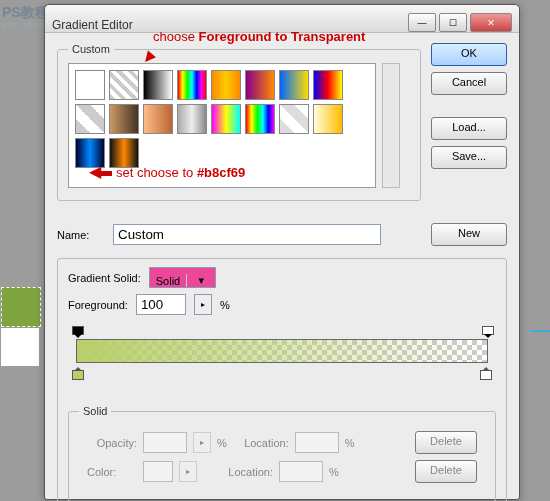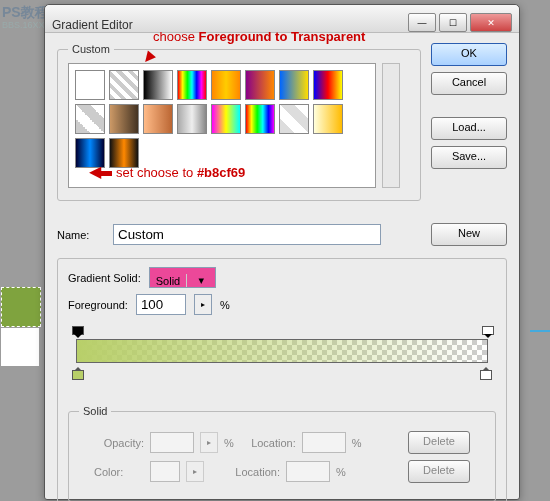--- a/index.html
+++ b/index.html
@@ -41,21 +41,21 @@
 .ostop{position:absolute;top:-1px;width:10px;height:12px}
 .ostop::before{content:"";position:absolute;top:0;left:0;width:10px;height:7px;background:#000;border:1px solid #555}
 .ostop::after{content:"";position:absolute;top:8px;left:2px;border:4px solid transparent;border-top-color:#000}
 .ostop.right::before{background:#fff}
 .cstop{position:absolute;bottom:-3px;width:12px;height:14px}
 .cstop::after{content:"";position:absolute;bottom:0;left:0;width:10px;height:8px;border:1px solid #555}
 .cstop::before{content:"";position:absolute;bottom:9px;left:2px;border:4px solid transparent;border-bottom-color:#555}
 .cstop.left::after{background:#b8cf69}
 .cstop.right::after{background:#fff}
 .stops-fs{margin-top:28px}
-.stops-row{display:flex;align-items:center;gap:6px;margin:6px 15px;color:#888}
+.stops-row{display:flex;align-items:center;gap:6px;margin:6px 8px;color:#888}
 .disabled-field{width:42px;height:19px;border:1px solid #bbb;background:#f3f3f3}
 .stops-row .btn{width:60px;color:#888}
 .colorbox{width:28px;height:19px;border:1px solid #bbb;background:#f3f3f3}
 .annot{position:absolute;color:#c00;font-weight:normal;font-size:13px;pointer-events:none}
 .red-arrow{position:absolute;color:#c00;font-size:18px;font-weight:bold}
 </style>
 </head>
 <body>
 
 <div class="watermark">PS教程论坛</div>

